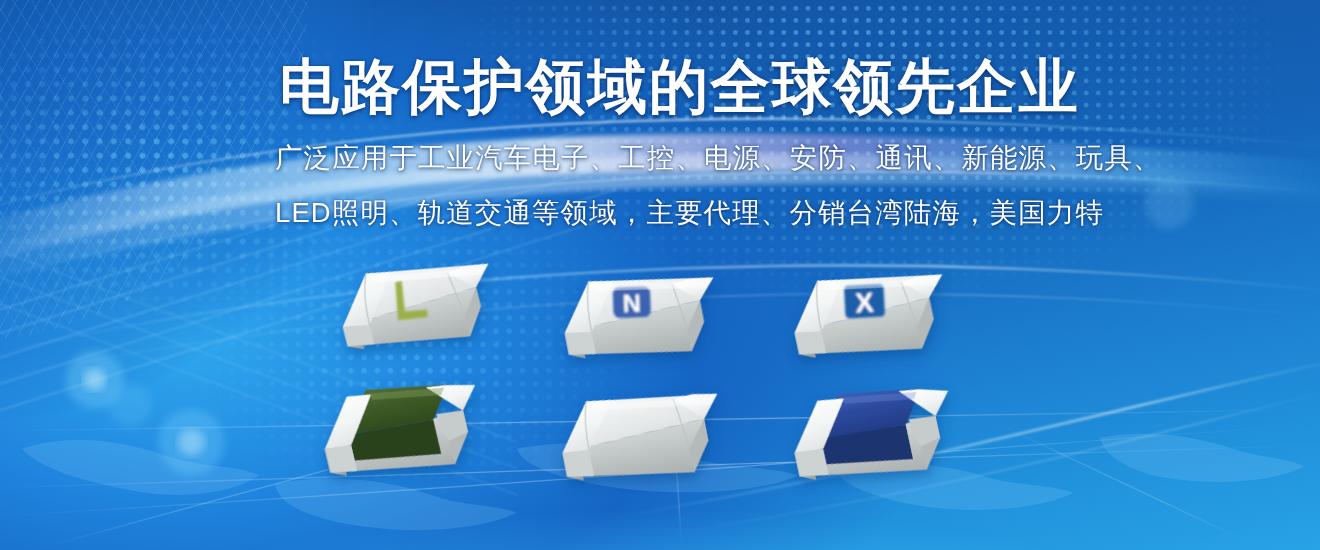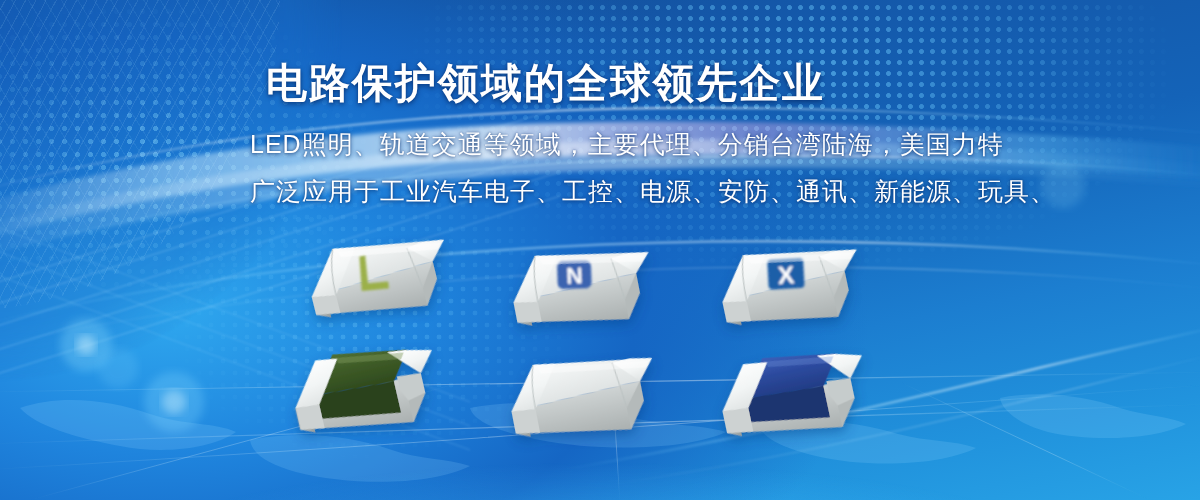--- a/index.html
+++ b/index.html
@@ -105,22 +105,22 @@
 
   
   .text-block {
     position: absolute;
     left: 250px;
     top: 44px;
     width: 820px;
     z-index: 12;
   }
   .headline {
-    margin: 16px;
-    font-size: 41px;
+    margin: 4px;
+    font-size: 54px;
     font-weight: bold;
     color: #ffffff;
     letter-spacing: 2px;
     line-height: 1.15;
     text-shadow: 0 2px 5px rgba(6,42,100,0.75), 0 0 2px rgba(10,50,120,0.6);
     white-space: nowrap;
   }
   .subline {
     margin: 0;
     font-size: 25px;
@@ -250,22 +250,22 @@
       <path d="M 30 500 L 470 380" stroke-width="1" opacity=".4"></path>
       <path d="M 620 500 L 612 382" stroke-width="1" opacity=".4"></path>
       <path d="M 1150 500 L 900 382" stroke-width="1" opacity=".35"></path>
     </g>
   </svg>
 
   <div class="horizon"></div>
 
   <div class="text-block">
     <h1 class="headline">电路保护领域的全球领先企业</h1>
+    <p class="subline sub1">广泛应用于工业汽车电子、工控、电源、安防、通讯、新能源、玩具、</p>
     <p class="subline sub2">LED照明、轨道交通等领域，主要代理、分销台湾陆海，美国力特</p>
-    <p class="subline sub1">广泛应用于工业汽车电子、工控、电源、安防、通讯、新能源、玩具、</p>
   </div>
 
   <svg class="chips" viewBox="0 0 1200 500" preserveAspectRatio="none">
     <defs>
       <linearGradient id="topFace" x1="0" y1="0" x2="0.3" y2="1">
         <stop offset="0%" stop-color="#fbfcfc"></stop>
         <stop offset="45%" stop-color="#eef1f1"></stop>
         <stop offset="100%" stop-color="#dfe3e3"></stop>
       </linearGradient>
       <linearGradient id="frontFace" x1="0" y1="0" x2="0" y2="1">

